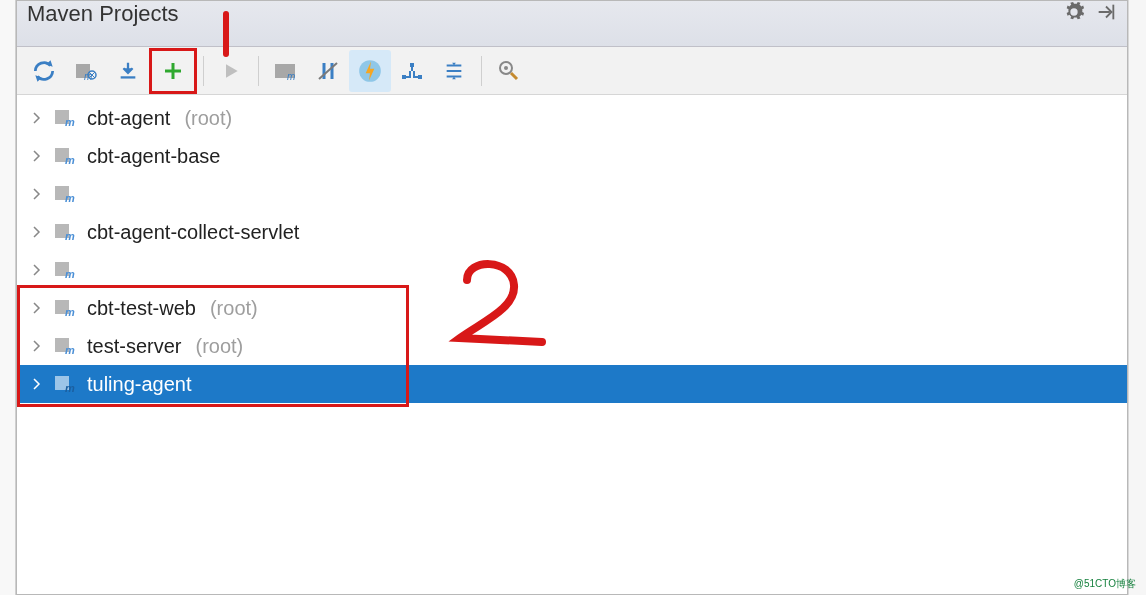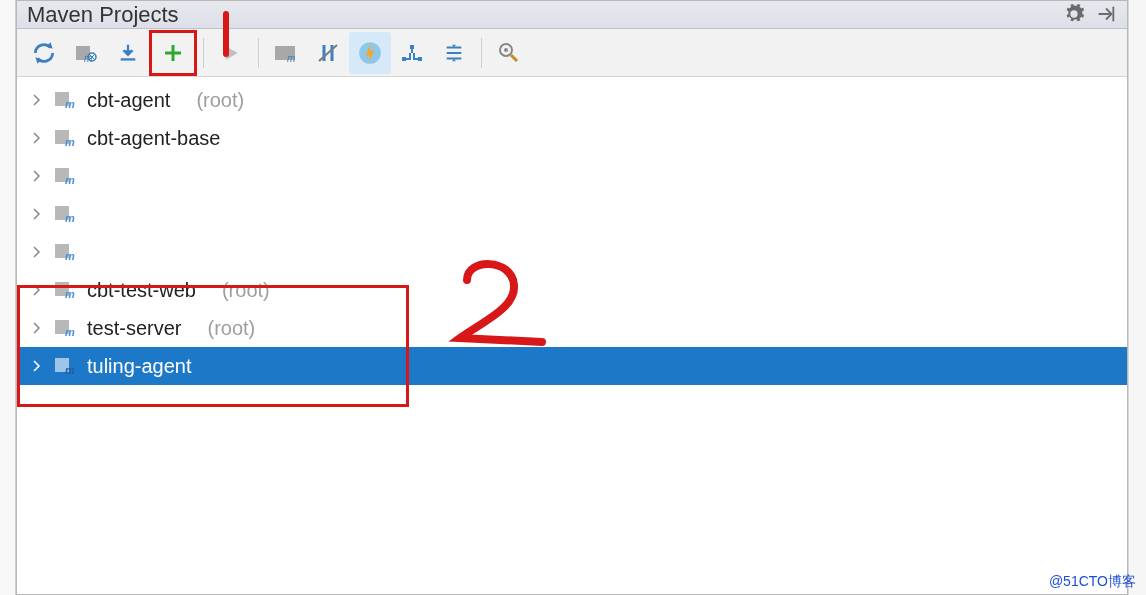--- a/index.html
+++ b/index.html
@@ -21,23 +21,23 @@
     }
     .panel {
       position: absolute;
       left: 16px; top: 0;
       width: 1112px;
       height: 595px;
       background: #fff;
       border: 1px solid #b8b8b8;
     }
     .titlebar {
-      height: 28px;
-      display: flex;
-      align-items: flex-end;
+      height: 46px;
+      display: flex;
+      align-items: flex-start;
       padding: 0 10px;
       background: linear-gradient(to bottom, #e6e8ee, #dde0e8);
       border-bottom: 1px solid #c0c0c8;
     }
     .titlebar .title {
       font-size: 22px;
       color: #333;
       flex: 1;
     }
     .titlebar .right-icons {
@@ -90,21 +90,21 @@
     .tree-item .chev {
       width: 12px; height: 12px;
       flex-shrink: 0;
     }
     .tree-item .micon {
       width: 24px; height: 20px;
       flex-shrink: 0;
     }
     .root-suffix {
       color: #9e9e9e;
-      margin-left: 16px;
+      margin-left: 4px;
     }
     .redbox-projects {
       position: absolute;
       border: 3px solid #d81818;
       left: 17px;
       top: 285px;
       width: 392px;
       height: 122px;
       pointer-events: none;
       z-index: 20;
@@ -127,22 +127,22 @@
       position: absolute;
       right: 0; top: 0;
       width: 18px; height: 595px;
       background: #f6f6f6;
       border-left: 1px solid #d8d8d8;
     }
     .watermark {
       position: absolute;
       right: 10px;
       bottom: 4px;
-      font-size: 14px;
-      color: #1d4ed8;
+      font-size: 10px;
+      color: #15803d;
       z-index: 30;
     }
   </style>
 </head>
 <body>
 
 <div class="left-gutter"></div>
 
 <div class="panel">
 
@@ -268,20 +268,21 @@
         </svg>
     </div>
     <div class="tree-item">
       <svg class="chev" viewBox="0 0 12 12">
           <path fill="none" stroke="#888" stroke-width="1.5" d="M3 1l5 5-5 5"></path>
         </svg>
       <svg class="micon" viewBox="0 0 24 20">
           <path fill="#b8b8b8" d="M2 2h14v14H2z"></path>
           <text x="12" y="18" font-size="11" fill="#4a8fd6" font-style="italic" font-weight="bold">m</text>
         </svg>
+      <span>cbt-agent-collect-servlet</span>
     </div>
     <div class="tree-item">
       <svg class="chev" viewBox="0 0 12 12">
           <path fill="none" stroke="#888" stroke-width="1.5" d="M3 1l5 5-5 5"></path>
         </svg>
       <svg class="micon" viewBox="0 0 24 20">
           <path fill="#b8b8b8" d="M2 2h14v14H2z"></path>
           <text x="12" y="18" font-size="11" fill="#4a8fd6" font-style="italic" font-weight="bold">m</text>
         </svg>
     </div>

